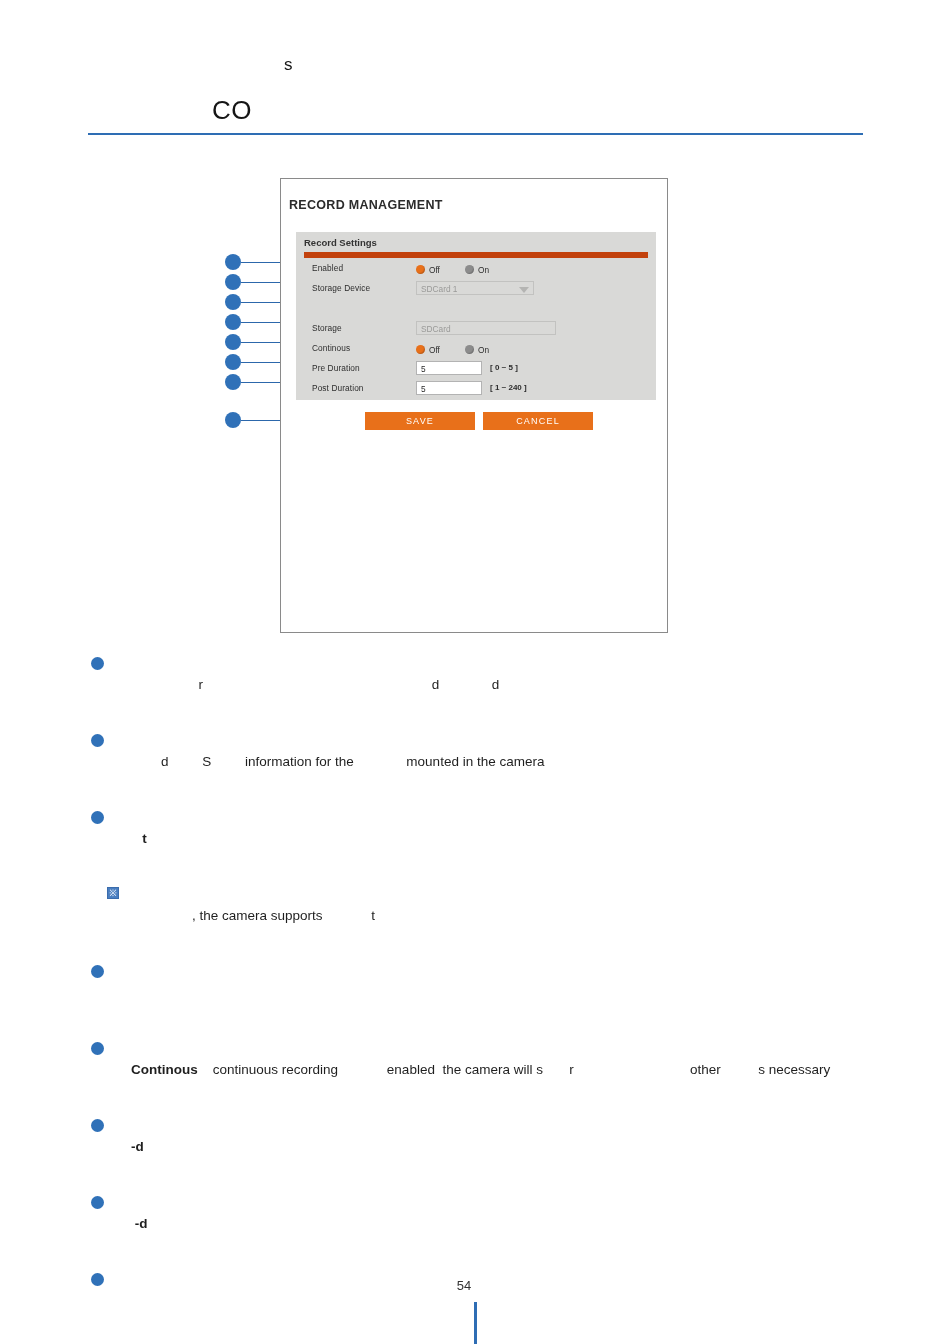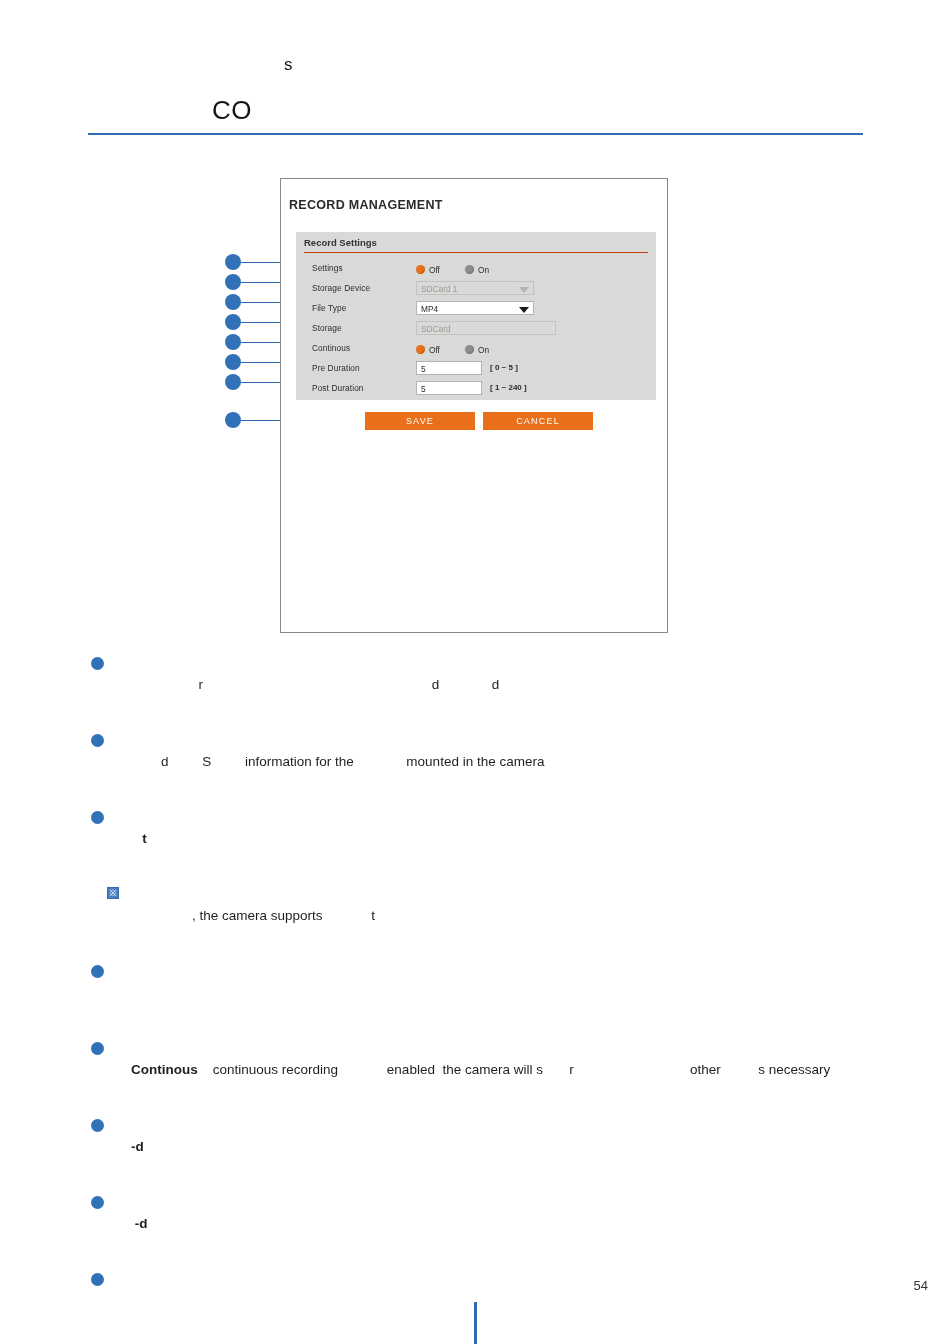--- a/index.html
+++ b/index.html
@@ -84,21 +84,21 @@
   }
   .settings-legend {
     position: absolute;
     left: 8px;
     top: 5px;
     width: 344px;
     font-size: 9.5px;
     font-weight: bold;
     color: #333;
     padding-bottom: 4px;
-    border-bottom: 1px solid #c2410c;
+    border-bottom: 6px solid #c2410c;
     box-sizing: border-box;
   }
 
   .field-row {
     position: absolute;
     left: 8px;
     height: 17px;
     width: 345px;
   }
   .field-label {
@@ -273,21 +273,21 @@
     box-sizing: border-box;
   }
   .bullet b { font-weight: bold; }
 
   
   .page-number {
     position: absolute;
     left: 0;
     top: 1278px;
     width: 928px;
-    text-align: right;
+    text-align: center;
     font-size: 13px;
     color: #333;
   }
   .footer-bar {
     position: absolute;
     left: 474px;
     top: 1302px;
     width: 0;
     height: 42px;
     border-left: 3px solid #2e6db4;
@@ -329,21 +329,21 @@
 </div>
 
 <div class="ui-panel">
 
   <div class="ui-title">RECORD MANAGEMENT</div>
 
   <div class="settings-box">
     <div class="settings-legend">Record Settings</div>
 
     <div class="field-row" style="top:29px;">
-      <div class="field-label">Settings</div>
+      <div class="field-label">Enabled</div>
       <div class="field-control">
         <div class="radio-group">
           <div class="radio-item">
             <span class="radio-dot"></span>
             <span class="radio-text">Off</span>
           </div>
           <div class="radio-item">
             <span class="radio-dot off"></span>
             <span class="radio-text">On</span>
           </div>
@@ -354,29 +354,20 @@
     <div class="field-row" style="top:49px;">
       <div class="field-label">Storage Device</div>
       <div class="field-control">
         <div class="sel disabled">
           <span>SDCard 1</span>
           <span class="caret"></span>
         </div>
       </div>
     </div>
 
-    <div class="field-row" style="top:69px;">
-      <div class="field-label">File Type</div>
-      <div class="field-control">
-        <div class="sel">
-          <span>MP4</span>
-          <span class="caret"></span>
-        </div>
-      </div>
-    </div>
 
     <div class="field-row" style="top:89px;">
       <div class="field-label">Storage</div>
       <div class="field-control">
         <div class="txt disabled">SDCard</div>
       </div>
     </div>
 
     <div class="field-row" style="top:109px;">
       <div class="field-label">Continous</div>

